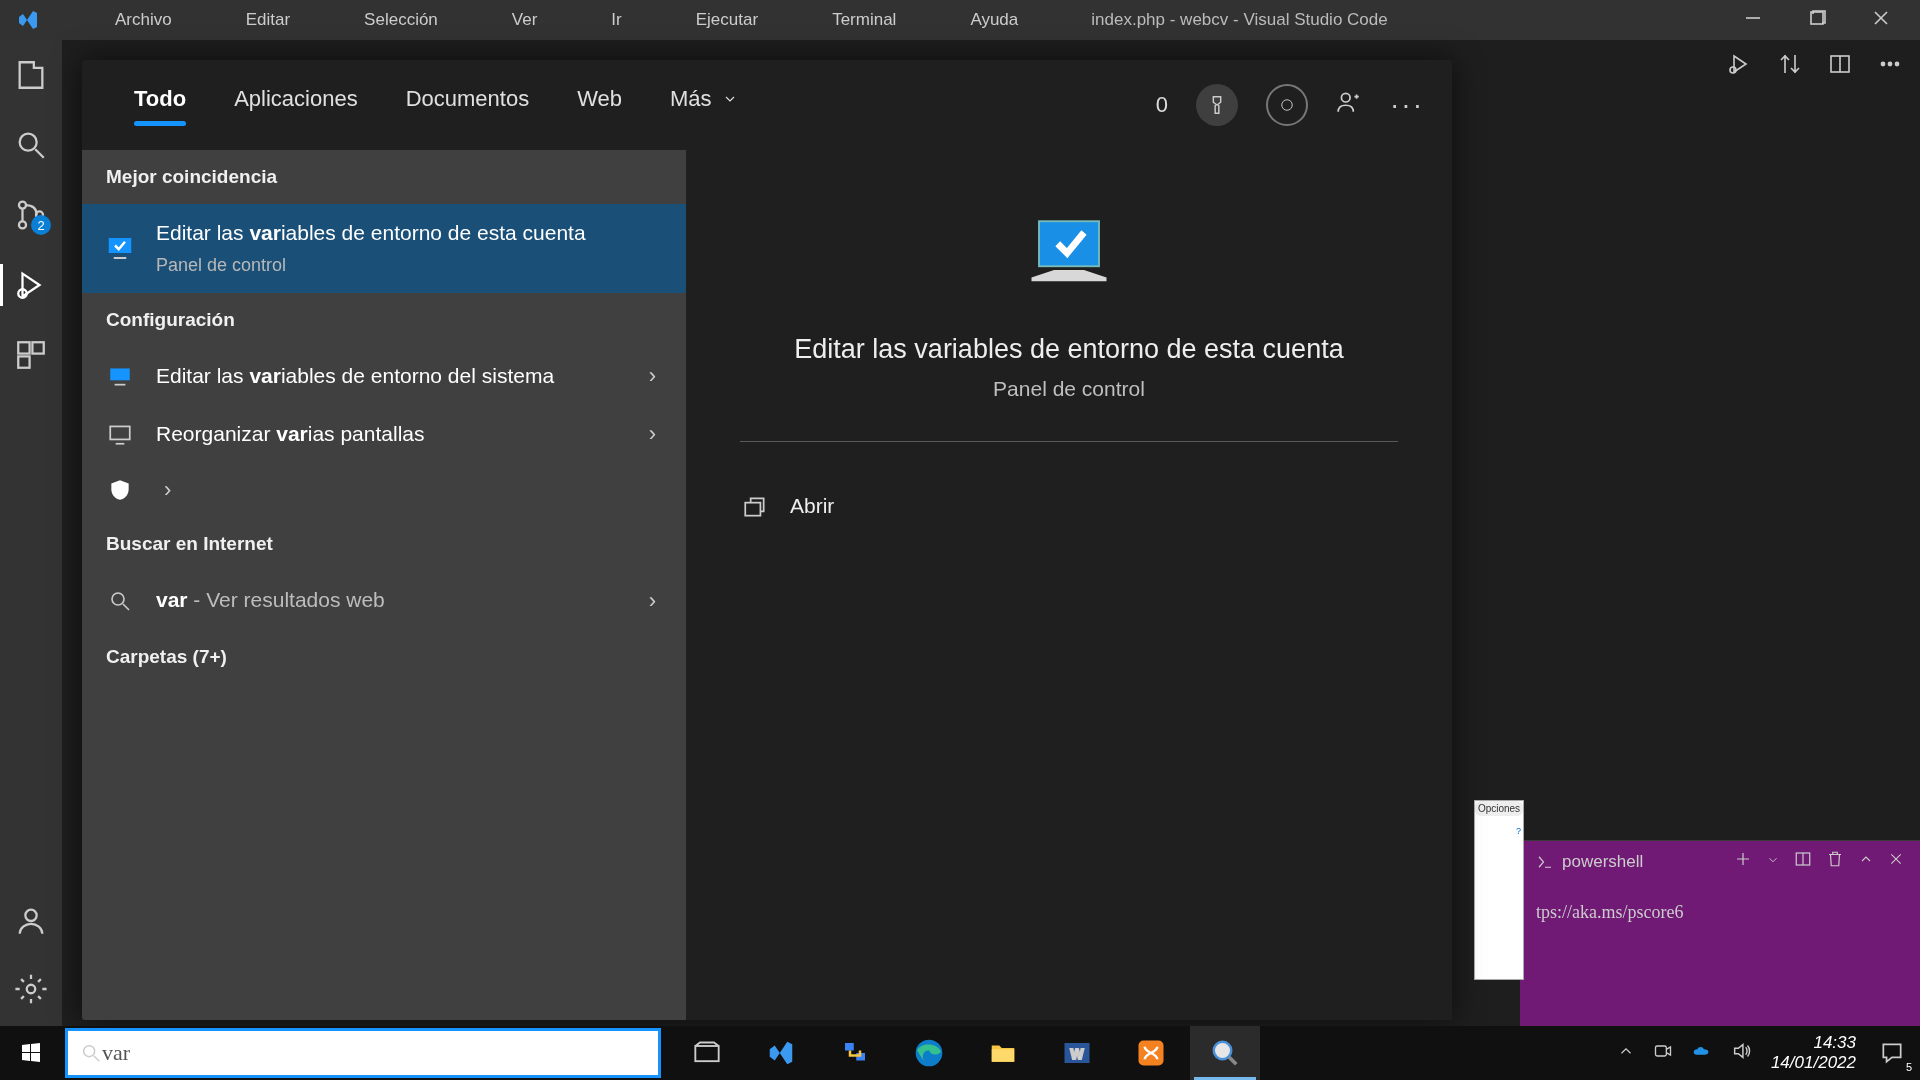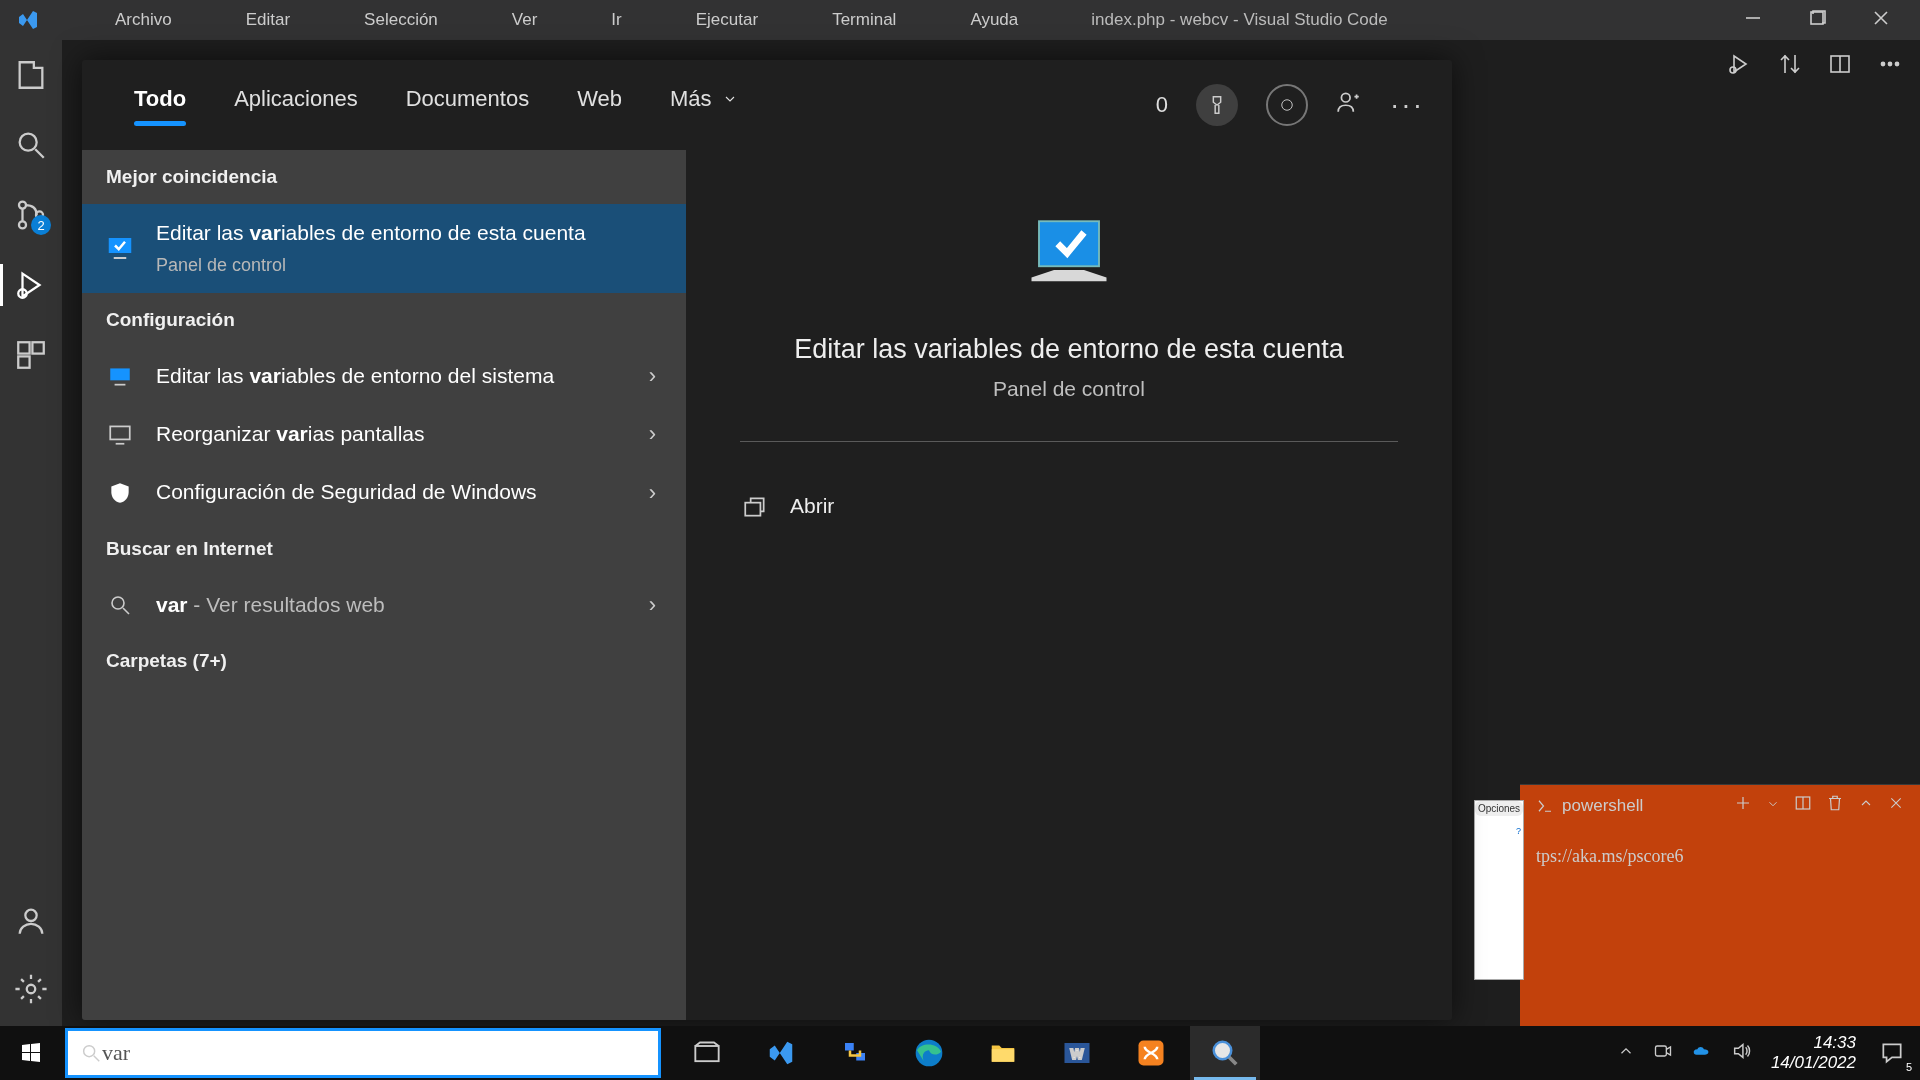--- a/index.html
+++ b/index.html
@@ -16,21 +16,21 @@
 .vsc-activity { position: absolute; left: 0; top: 40px; bottom: 54px; width: 62px; background: #333333; display: flex; flex-direction: column; align-items: center; padding-top: 18px; gap: 36px; }
 .vsc-activity .ai { width: 34px; height: 34px; display:flex; align-items:center; justify-content:center; position:relative; }
 .vsc-activity .ai svg { width: 34px; height: 34px; }
 .vsc-activity .ai.active::before { content:""; position:absolute; left:-14px; top:-4px; bottom:-4px; width:3px; background:#fff; }
 .vsc-activity .bottom { margin-top: auto; margin-bottom: 20px; display:flex; flex-direction:column; gap:34px; align-items:center; }
 .badge-dot { position:absolute; right:-3px; bottom:-3px; background:#0a7fd6; color:#fff; font-size:13px; border-radius:50%; width:20px; height:20px; display:flex; align-items:center; justify-content:center; }
 
 .vsc-topright { position:absolute; top:52px; right:18px; display:flex; gap:26px; align-items:center; }
 .vsc-topright svg { width:24px; height:24px; }
 
-.vsc-terminal { position:absolute; right:0; bottom:54px; width:400px; height:242px; background:#c2410c; color:#ccc; font-family:Consolas,monospace; font-size:18px; }
+.vsc-terminal { position:absolute; right:0; bottom:54px; width:400px; height:186px; background:#701a75; color:#ccc; font-family:Consolas,monospace; font-size:18px; }
 .vsc-term-head { height:42px; display:flex; align-items:center; gap:14px; padding: 0 16px; border-top:1px solid #3a3a3a; justify-content:flex-end; }
 .vsc-term-head .tname { margin-right:auto; display:flex; align-items:center; gap:8px; font-family:"Segoe UI"; font-size:17px; }
 .vsc-term-body { padding: 20px 0 0 16px; font-family: Liberation Serif, serif; }
 
 .mini-popup { position:absolute; right:396px; top:800px; width:50px; height:180px; background:#fff; color:#333; font-size:10px; border:1px solid #aaa; overflow:hidden; }
 .mini-popup .hdr { background:#eee; font-size:10px; padding:2px; text-align:center;border-radius:6px; }
 
 
 .search-flyout { position:absolute; left:82px; top:60px; width:1370px; height:960px; background:#1f1f1f; border-radius:3px; box-shadow: 0 0 30px rgba(0,0,0,.6); overflow:hidden; display:flex; flex-direction:column; }
 .sf-tabs { display:flex; align-items:center; padding: 0 28px; height:90px; color:#e0e0e0; font-size:22px; }
@@ -285,21 +285,20 @@
         <div class="txt"><span><span>Reorganizar </span><b>var</b><span>ias pantallas</span></span></div>
         <span class="chev">›</span>
       </div>
 
       <div class="sf-item">
         <span class="ico">
             <svg width="26" height="26" viewBox="0 0 24 24" stroke="#fff" fill="#fff">
               <path d="M12 3l8 3v5c0 5-3 9-8 10-5-1-8-5-8-10V6z" fill="#fff" stroke="none"></path>
             </svg>
           </span>
-        <div class="txt"><span>Configuración de Seguridad de Windows</span></div>
         <span class="chev">›</span>
       </div>
 
       <div class="sf-hdr">Buscar en Internet</div>
 
       <div class="sf-item">
         <span class="ico">
             <svg width="24" height="24" viewBox="0 0 24 24" stroke="#ddd">
               <circle cx="10" cy="10" r="6"></circle>
               <path d="M15 15l6 6"></path>

